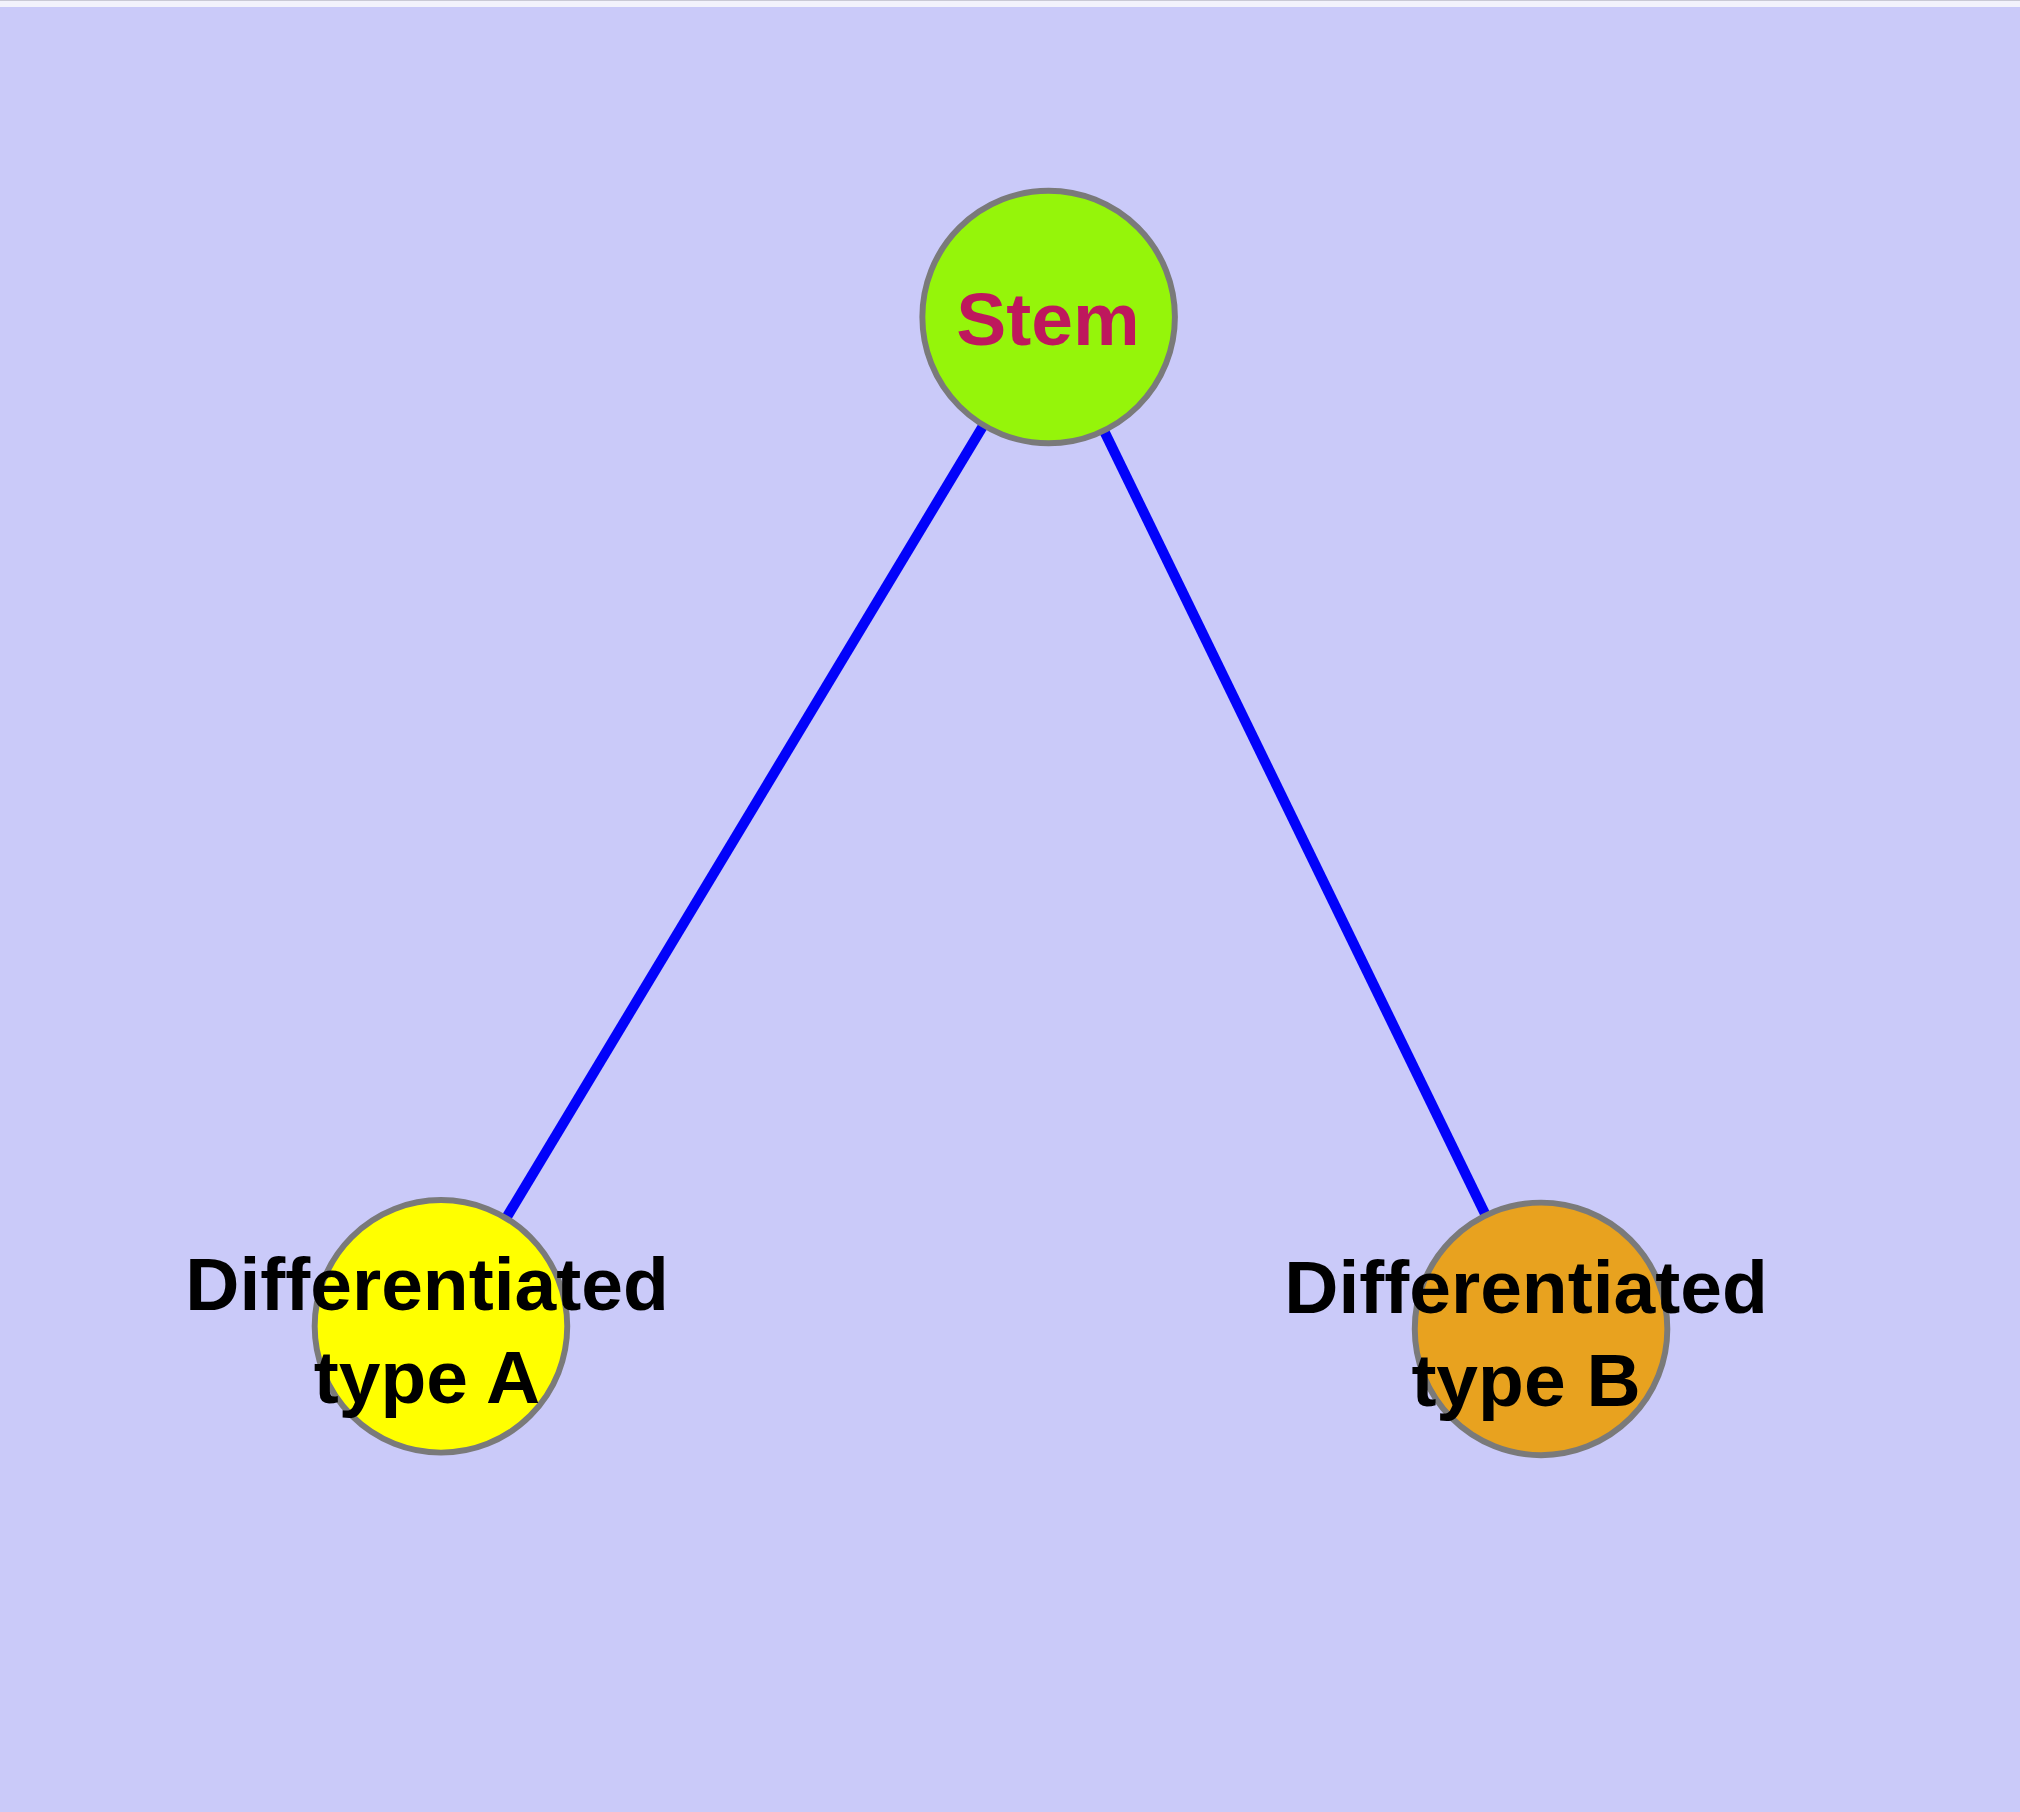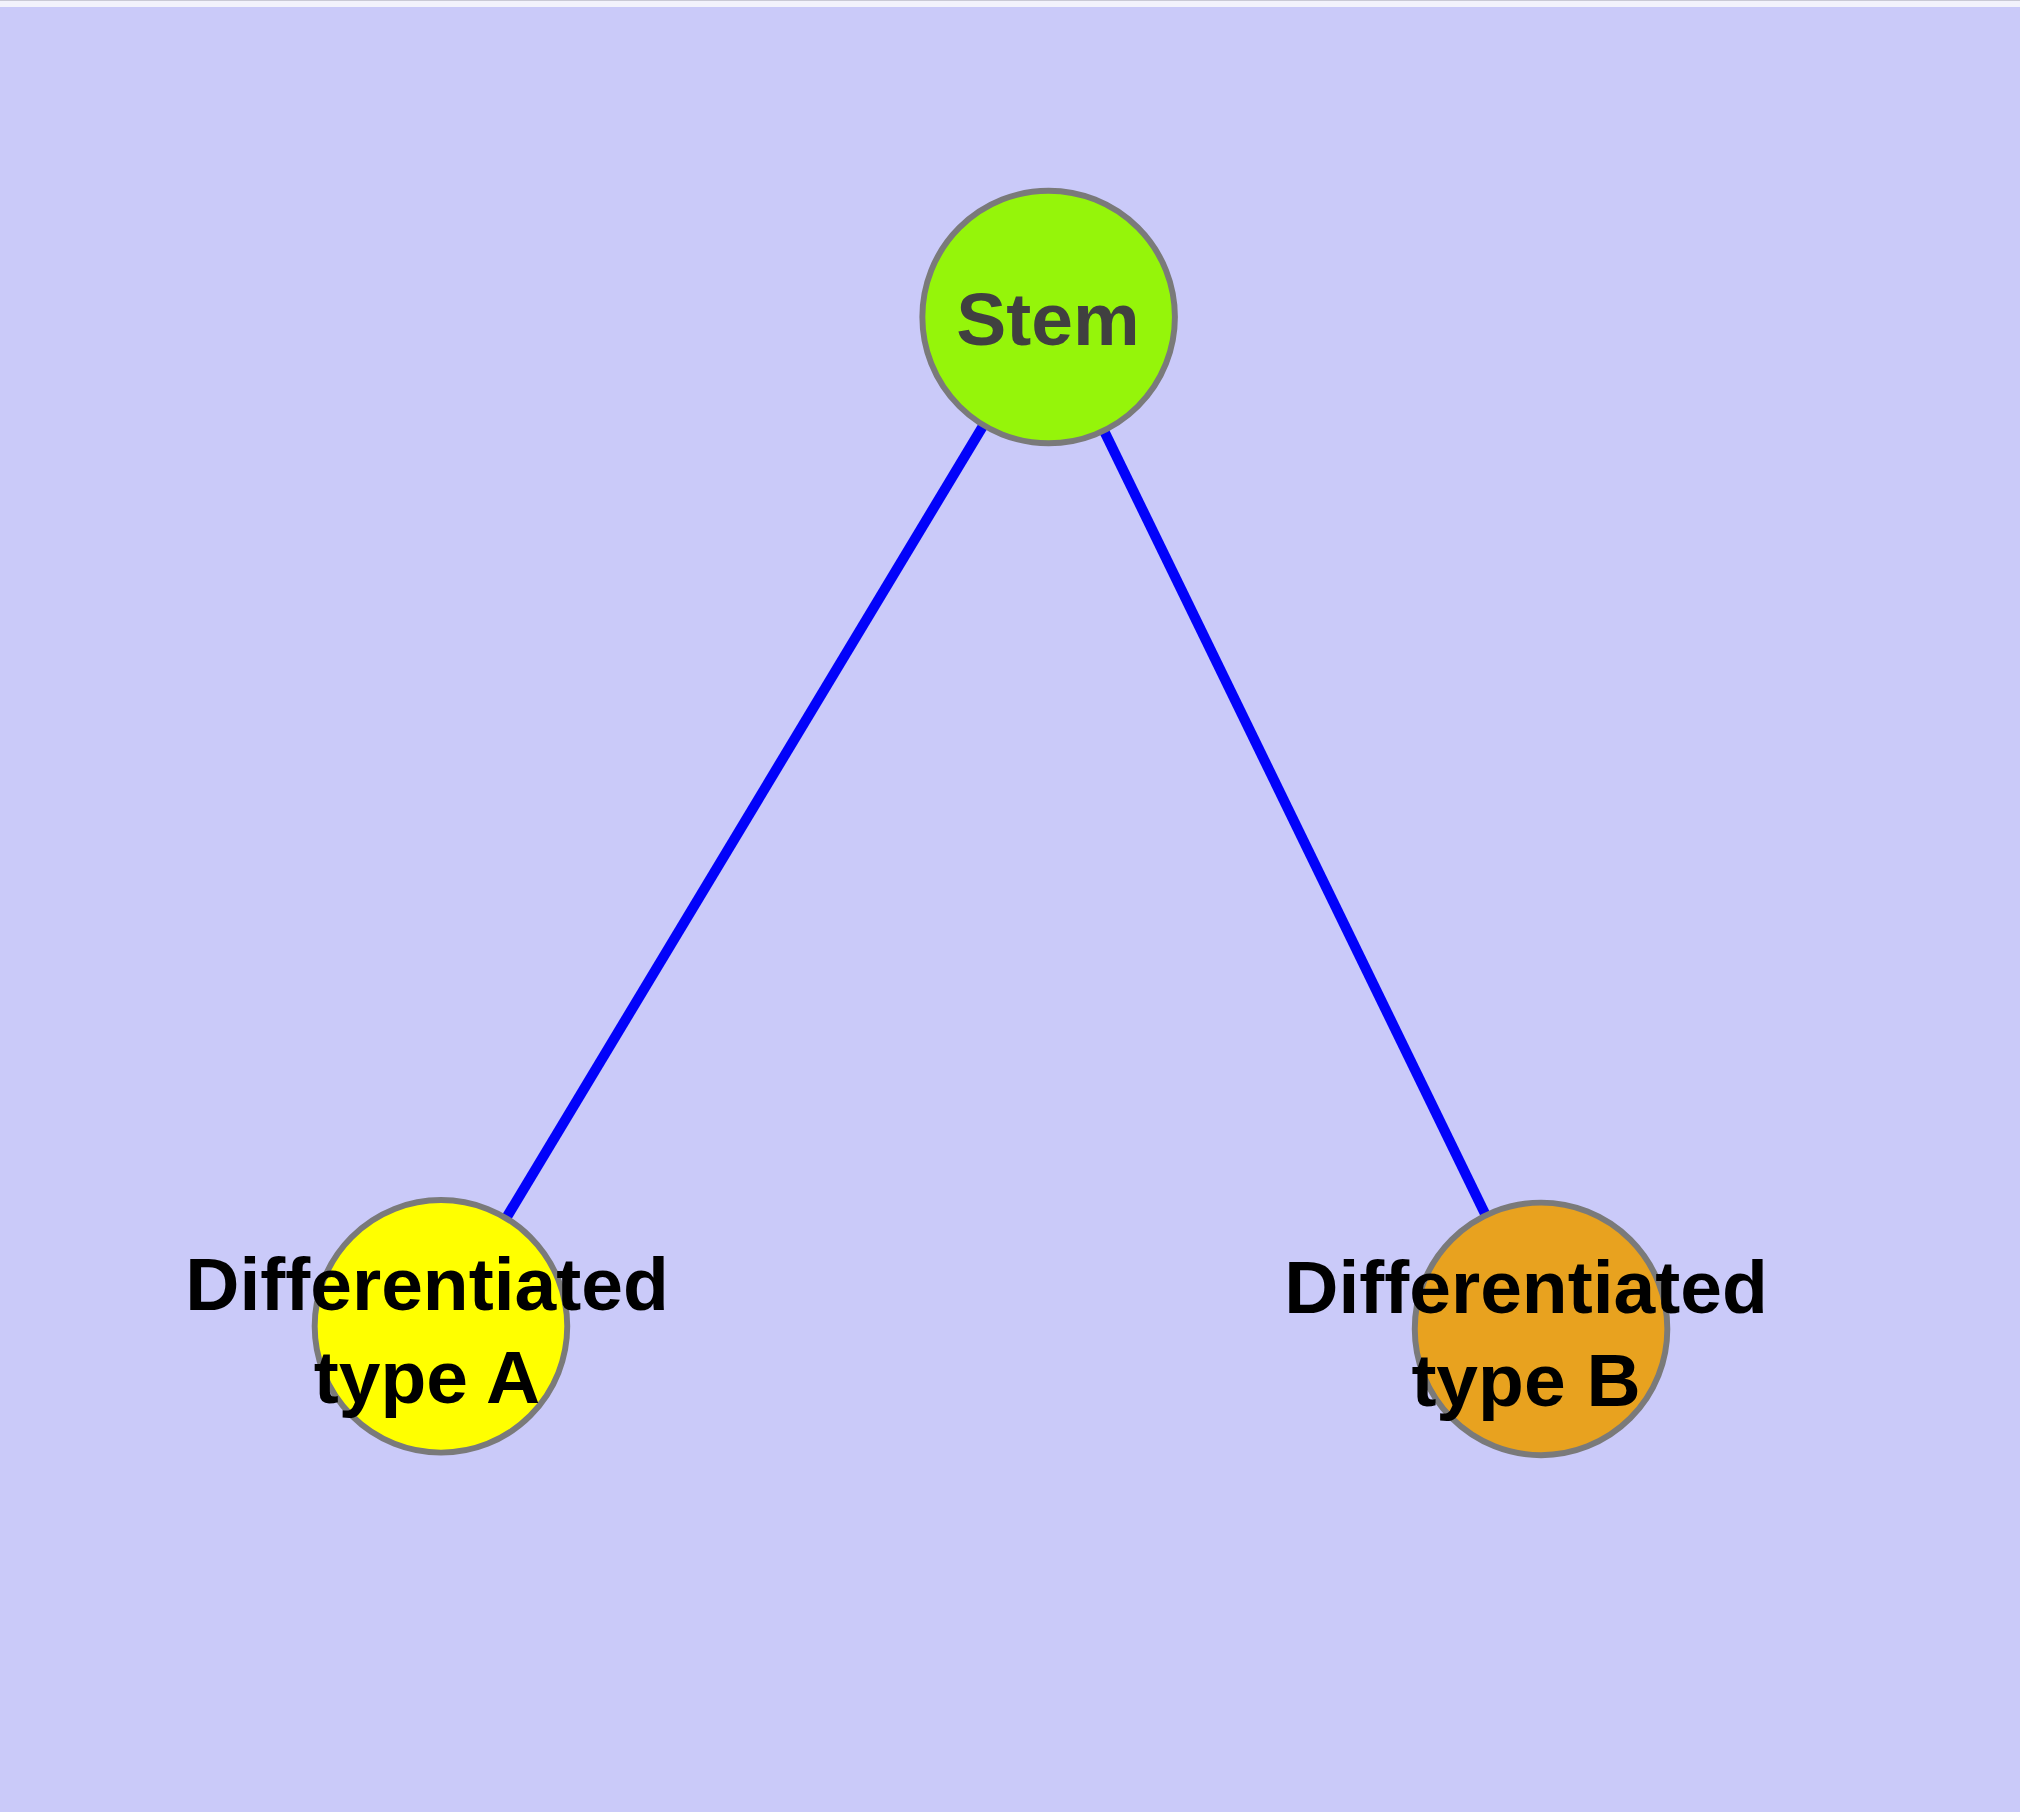--- a/index.html
+++ b/index.html
@@ -54,19 +54,19 @@
         <line x1="1237" y1="374" x2="520" y2="1565" stroke="#0202fa" stroke-width="12"></line>
         <line x1="1237" y1="374" x2="1818" y2="1568" stroke="#0202fa" stroke-width="12"></line>
       </g>
     <g>
         <circle cx="1237" cy="374" r="149" fill="#95f50a" stroke="#7a7a7a" stroke-width="7"></circle>
         <circle cx="520" cy="1565" r="149" fill="#ffff00" stroke="#7a7a7a" stroke-width="7"></circle>
         <circle cx="1818" cy="1568" r="149" fill="#e8a21f" stroke="#7a7a7a" stroke-width="7"></circle>
       </g>
   </svg>
 
-  <div class="node-label" style="left: 1048px; top: 319px; color: #404040;">Stem</div>
+  <div class="node-label" style="left: 1048px; top: 319px; color: #be185d;">Stem</div>
   <div class="node-label" style="left: 427px; top: 1331px; color: rgb(0, 0, 0);">Differentiated
 type A</div>
   <div class="node-label" style="left: 1526px; top: 1334px; color: rgb(0, 0, 0);">Differentiated
 type B</div>
 </div>
 
 
 </body></html>

